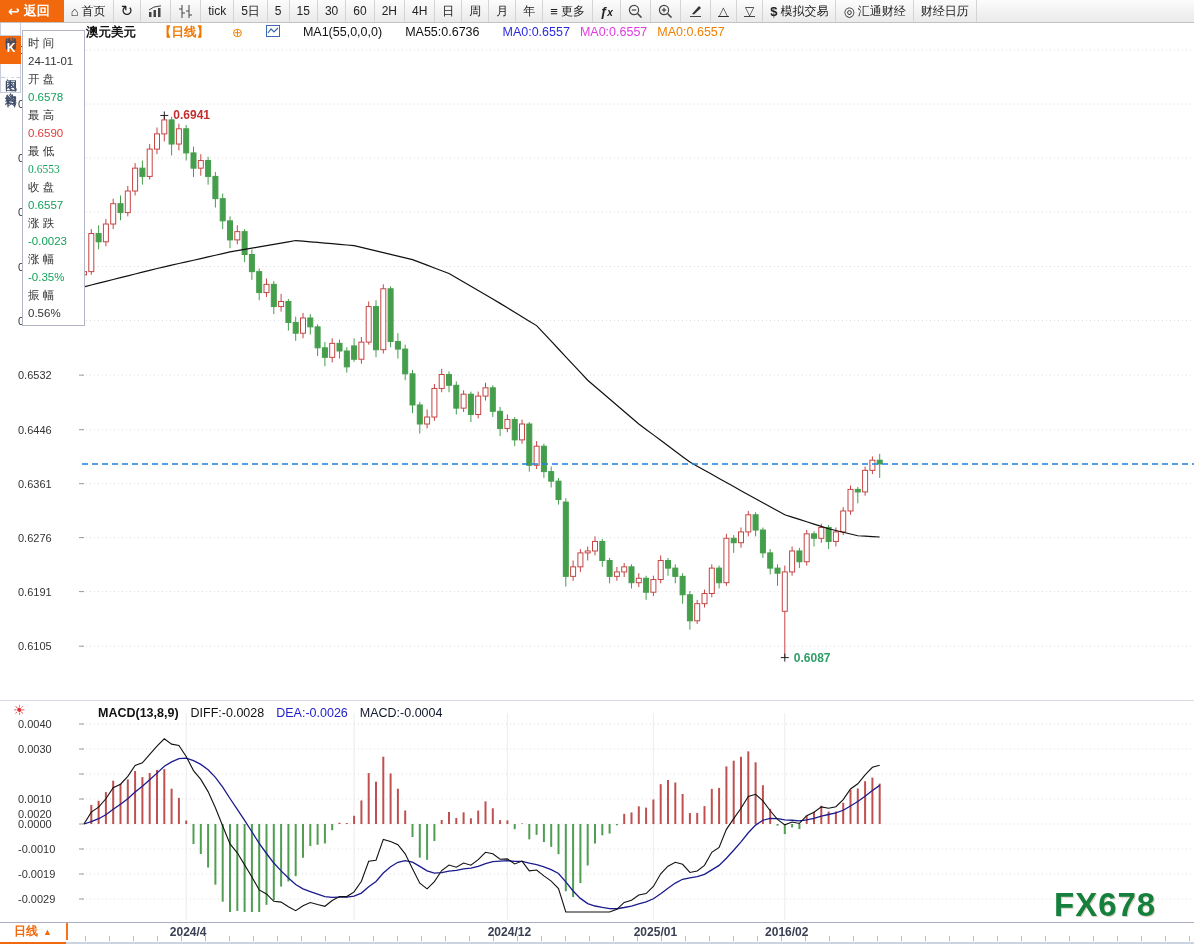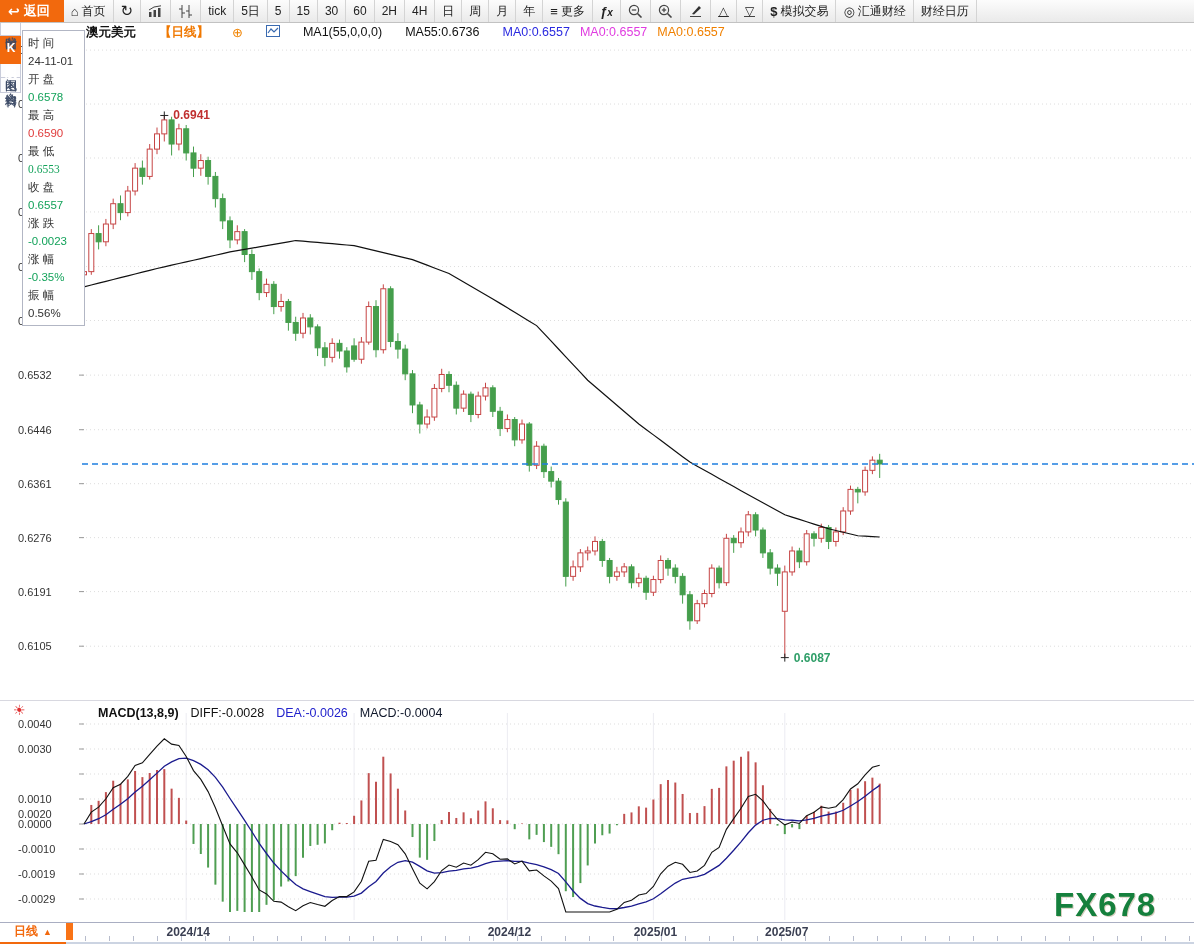--- a/index.html
+++ b/index.html
@@ -43,21 +43,21 @@
   .macd-header{position:absolute;left:86px;top:706px;display:flex;gap:12px;
                font-size:12.5px;color:#111;z-index:6;white-space:nowrap;}
   .macd-gear{position:absolute;left:13px;top:702px;color:#e03030;font-size:14px;z-index:6;}
 
   
   .ax{position:absolute;left:18px;width:60px;text-align:left;font-size:11px;color:#333;z-index:2;}
 
   
   .bottom-bar{position:absolute;left:0;top:922px;width:1194px;height:22px;background:#fff;
               border-top:1px solid #a9aec2;font-size:12px;color:#333;z-index:12;}
-  .bb-tab{position:absolute;left:0;top:0;width:66px;height:17px;border-right:7px solid #f97316;
+  .bb-tab{position:absolute;left:0;top:0;width:66px;height:17px;border-right:2px solid #f97316;
           color:#f2690d;font-weight:bold;display:flex;align-items:center;justify-content:center;gap:5px;}
   .bb-month{position:absolute;top:2px;width:60px;text-align:center;font-weight:bold;color:#3a3f52;}
   .bb-ticks{position:absolute;left:85px;right:4px;bottom:4px;height:5px;
             background:repeating-linear-gradient(90deg,#b7bccc 0 1px,transparent 1px 24px);}
   .bb-underline{position:absolute;left:0;bottom:0;width:66px;height:3px;background:#f2690d;}
   .bb-strip{position:absolute;left:66px;bottom:0;right:0;height:3px;background:#ccd4e2;}
 
   .watermark{position:absolute;left:1054px;top:886px;font-size:33px;font-weight:bold;
              color:#15803d;letter-spacing:1px;text-shadow:1px 1px 0 #d9cfc0;z-index:3;}
 
@@ -655,23 +655,23 @@
   </div>
 
   <div class="watermark">FX678</div>
 
   <div class="bottom-bar">
     <div class="bb-tab">
       <span>日线</span>
       <span style="font-size:9px;">▲</span>
     </div>
     <div id="months">
-        <div class="bb-month" style="left: 158.2px;">2024/14</div>
+        <div class="bb-month" style="left: 158.2px;">2024/4</div>
         <div class="bb-month" style="left: 317px; margin-top: 36px;">2024/11</div>
         <div class="bb-month" style="left: 479.4px;">2024/12</div>
         <div class="bb-month" style="left: 625.4px;">2025/01</div>
-        <div class="bb-month" style="left: 756.8px;">2025/07</div>
+        <div class="bb-month" style="left: 756.8px;">2016/02</div>
       </div>
     <div class="bb-ticks"></div>
     <div class="bb-underline"></div>
     <div class="bb-strip"></div>
   </div>
 </div>
 
 </body></html>

